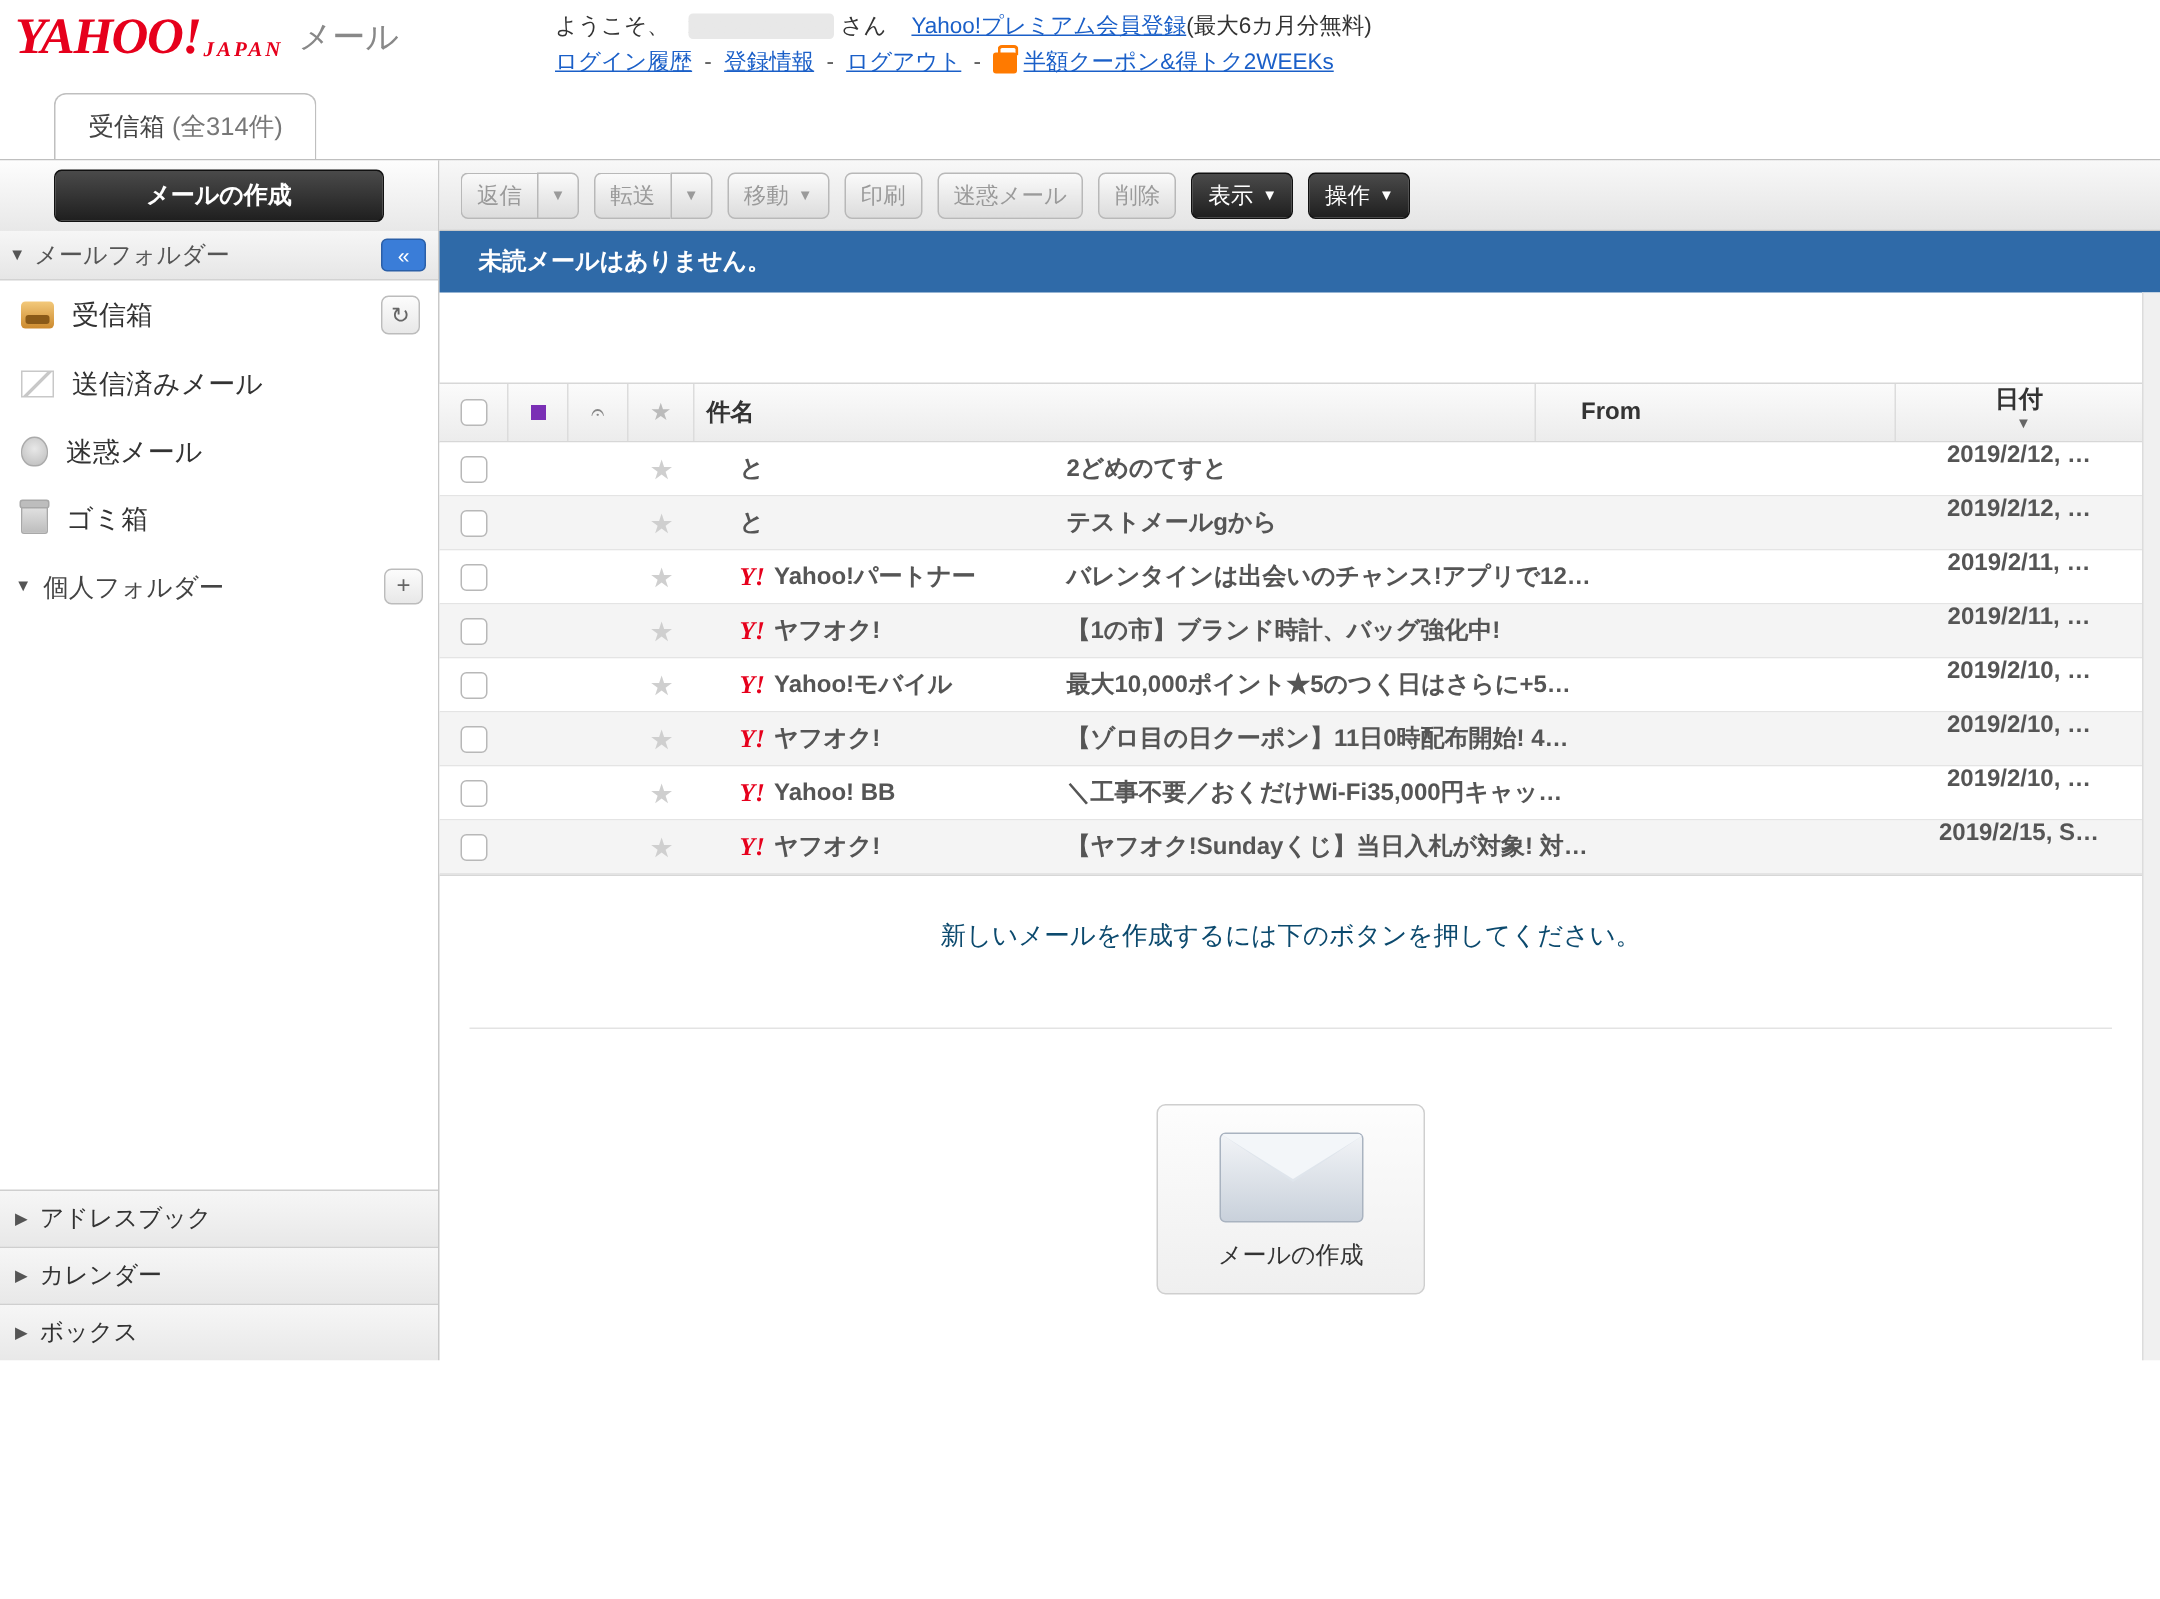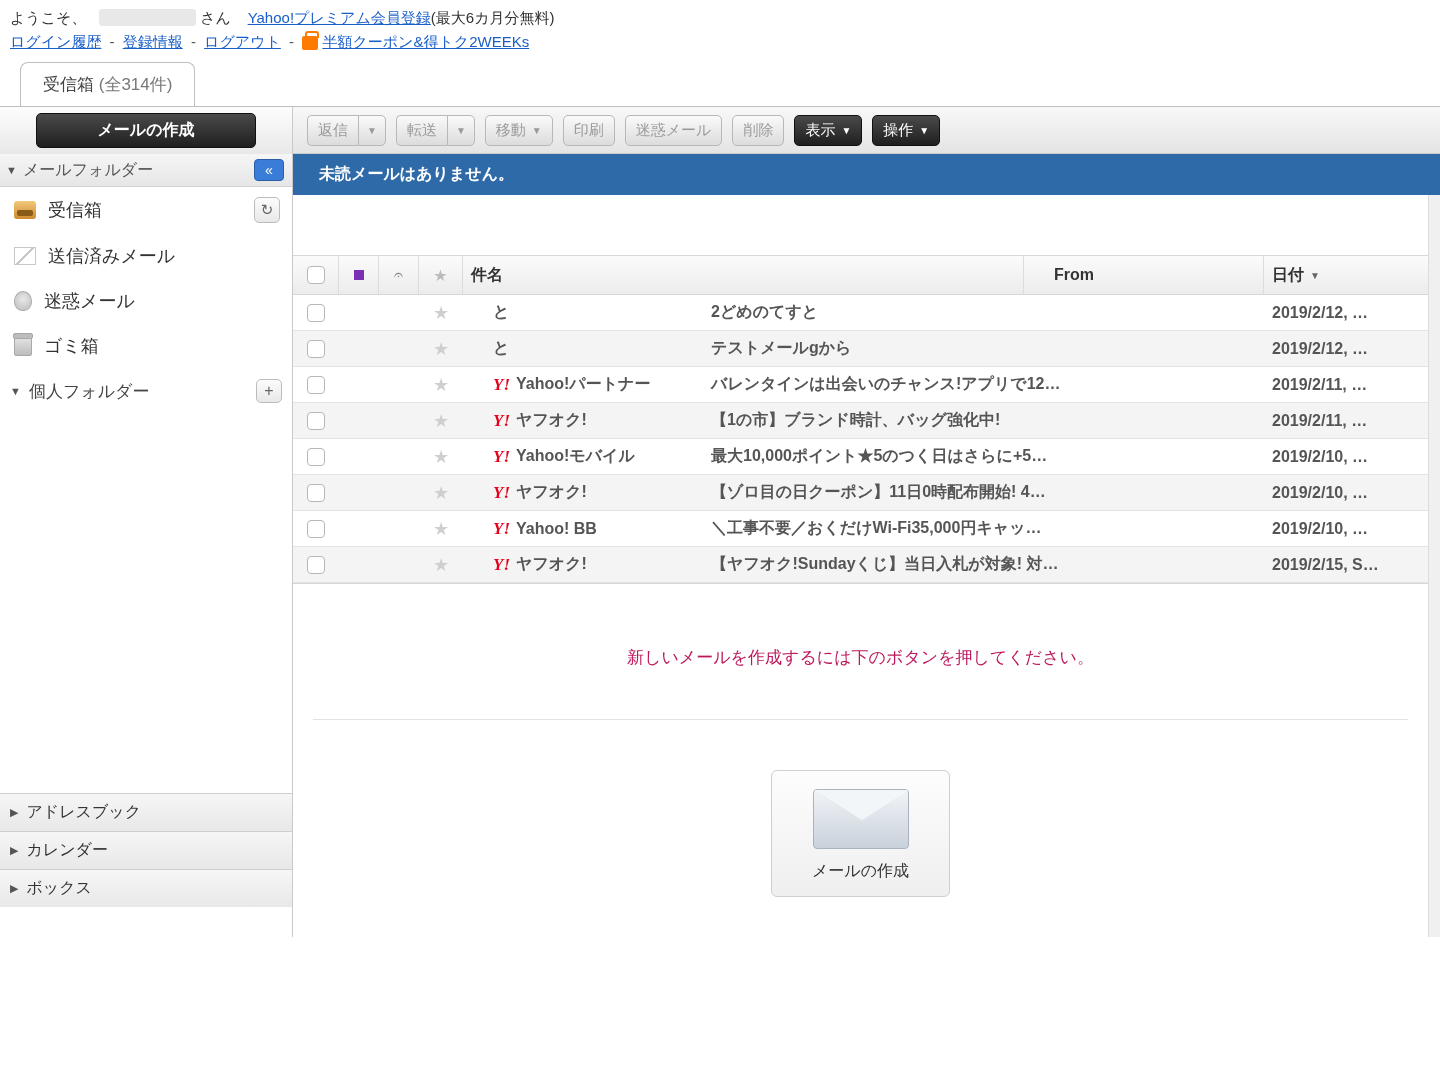--- a/index.html
+++ b/index.html
@@ -14,21 +14,21 @@
 .logo-japan { font-family: "Times New Roman", serif; font-size: 14px; color: #e6001c; font-weight: bold; letter-spacing: 2px; margin-left: -4px; align-self: flex-end; margin-bottom: 2px; font-style: italic;}
 .logo-mail { font-size: 22px; color: #888; margin-left: 4px; }
 .header-lines { font-size: 15px; line-height: 1.6; }
 .header-lines .greet { margin-right: 8px; }
 .header-lines .sep { color: #555; margin: 0 4px; }
 .header-lines .plain { color: #333; }
 .cart-icon { display:inline-block; width:16px; height:14px; background:#ff7a00; position:relative; vertical-align:middle; border-radius:2px;}
 .cart-icon::after{content:"";position:absolute;top:-5px;left:3px;width:10px;height:5px;border:2px solid #ff7a00;border-bottom:none;border-radius:3px 3px 0 0;}
 
 
-.tab-row { margin-top: 8px; padding-left: 20px; }
+.tab-row { margin-top: 8px; padding-left: 36px; }
 .tab { display: inline-block; background: #fff; border: 1px solid #bfbfbf; border-bottom: none; border-radius: 8px 8px 0 0; padding: 10px 22px; font-size: 17px; color: #444; }
 .tab .count { color: #777; }
 
 
 .toolbar-row { display: flex; align-items: stretch; border-top: 1px solid #bfbfbf; }
 .toolbar-left { width: 293px; background: linear-gradient(#fdfdfd,#e8e8e8); border-right: 1px solid #c9c9c9; display:flex; align-items:center; justify-content:center; padding:6px 10px; }
 .compose-btn { background: linear-gradient(#4a4a4a,#1f1f1f); color:#fff; border:1px solid #111; border-radius:5px; padding:6px 28px; font-size:16px; font-weight:bold; cursor:pointer; width: 220px; text-align:center;}
 .toolbar-main { flex:1; background: linear-gradient(#f8f8f8,#e4e4e4); display:flex; align-items:center; gap:10px; padding:6px 14px; border-bottom:1px solid #c9c9c9;}
 .tb-btn { background: linear-gradient(#fafafa,#dcdcdc); border:1px solid #b8b8b8; border-radius:5px; padding:5px 10px; font-size:15px; color:#9a9a9a; cursor:pointer; display:inline-flex; align-items:center; gap:6px;}
 .tb-btn.enabled { color:#222; }
@@ -72,46 +72,51 @@
 .list-gap { height:60px; }
 .list-header { display:flex; align-items:center; border-top:1px solid #d7d7d7; border-bottom:1px solid #d7d7d7; background:linear-gradient(#fbfbfb,#ececec); height:40px; font-size:16px; color:#333;}
 .col { display:flex;align-items:center;justify-content:flex-start;height:100%;border-right:1px solid #dcdcdc;padding:0 8px;}
 .col:last-child{border-right:none;}
 .col-chk{width:46px;justify-content:center;}
 .col-flag{width:40px;justify-content:center;}
 .col-attach{width:40px;justify-content:center;color:#888;}
 .col-star{width:44px;justify-content:center;color:#bbb;}
 .col-from{width:240px;padding-left:30px;font-weight:bold;}
 .col-subj{flex:1;font-weight:bold;}
-.col-date{width:164px;font-weight:bold;}
+.col-date{width:164px;font-weight:bold;flex-direction:column;}
 .sort-caret{font-size:10px;color:#666;margin-left:6px;}
 .purple-sq{width:10px;height:10px;background:#7a2fb5;display:inline-block;}
 .rows .row { display:flex;align-items:center;height:36px;border-bottom:1px solid #e4e4e4;font-size:16px;color:#555;}
 .rows .row:nth-child(even){background:#f4f4f4;}
 .rows .row:nth-child(odd){background:#fff;}
 .rows .col{border-right:none;}
 .chkbox{width:18px;height:18px;border:1px solid #b8b8b8;border-radius:4px;background:#fff;display:inline-block;}
 .star{color:#cfcfcf;font-size:18px;}
 .ylogo{font-family:"Times New Roman",serif;font-weight:bold;font-style:italic;color:#e6001c;font-size:17px;margin-right:6px;}
 .ylogo .bang{color:#e6001c;}
 .preview { border-top:1px solid #d7d7d7; padding:28px 20px 40px; text-align:center; }
-.preview-text{font-size:17px;color:#be185d;margin-bottom:50px;margin-top:34px;}
+.preview-text{font-size:17px;color:#0c4a6e;margin-bottom:50px;}
 .compose-card{display:inline-block;border:1px solid #cfcfcf;border-radius:6px;background:linear-gradient(#fdfdfd,#efefef);padding:18px 40px 14px;cursor:pointer;}
 .env{width:96px;height:60px;margin:0 auto 12px;position:relative;background:linear-gradient(#f2f4f7,#c9d1db);border:1px solid #a9b3c0;border-radius:4px;overflow:hidden;}
 .env::before{content:"";position:absolute;left:0;right:0;top:0;height:0;border-left:48px solid transparent;border-right:48px solid transparent;border-top:32px solid #dfe5ec;}
 .env::after{content:"";position:absolute;left:0;right:0;top:0;height:0;border-left:48px solid transparent;border-right:48px solid transparent;border-top:30px solid #f3f6f9;}
 .compose-card .lbl{font-size:16px;color:#333;}
 .scroll-edge{width:12px;background:#f0f0f0;border-left:1px solid #dcdcdc;}
 .main-wrap{display:flex;flex:1;}
 .main-body{flex:1;}
 </style>
 </head>
 <body>
 
 <div class="header">
+  <div class="logo-area">
+    <span class="logo-yahoo">YAHOO<span class="bang">!</span></span>
+    <span class="logo-japan">JAPAN</span>
+    <span class="logo-mail">メール</span>
+  </div>
   <div class="header-lines">
     <div>
       <span class="greet plain">ようこそ、</span>
       <span class="plain" style="background:#e8e8e8;color:#e8e8e8;border-radius:3px;">xxxxxxxxxxxxx</span>
       <span class="plain">さん</span>
       &nbsp;&nbsp;
       <a>Yahoo!プレミアム会員登録</a><span class="plain">(最大6カ月分無料)</span>
     </div>
     <div>
       <a>ログイン履歴</a>

